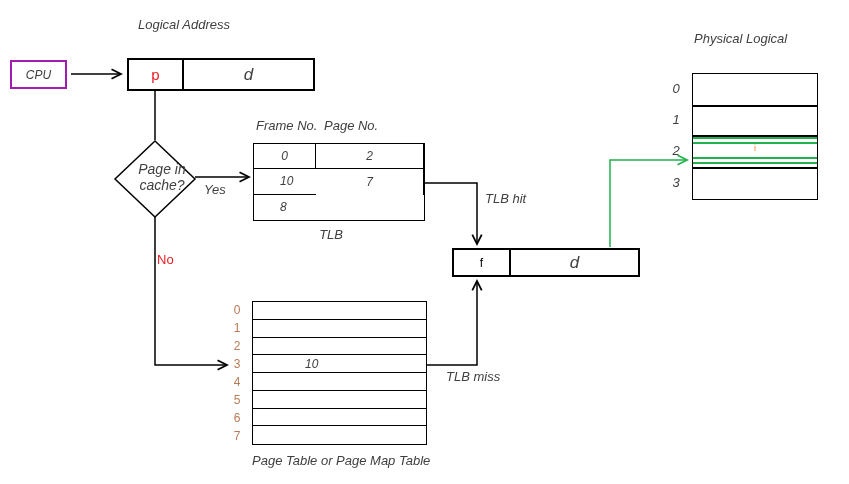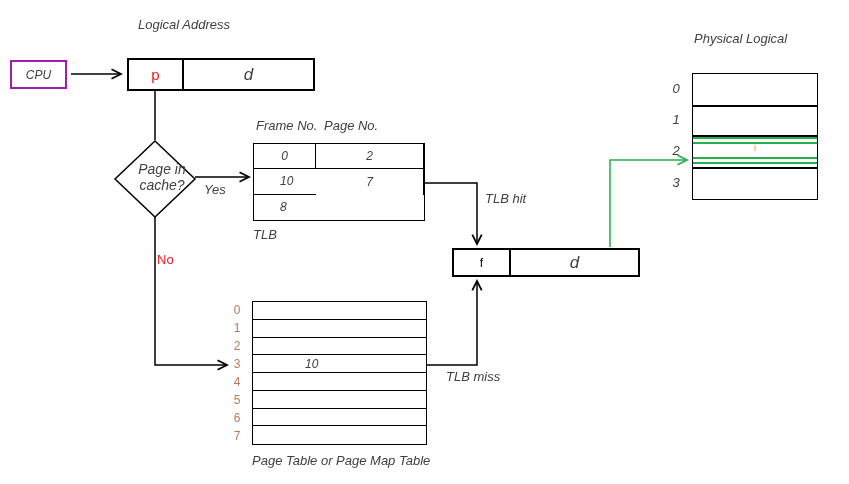--- a/index.html
+++ b/index.html
@@ -109,21 +109,21 @@
   <div class="abs lbl green" style="left:256px;top:118px;">Frame No.</div>
   <div class="abs lbl green" style="left:324px;top:118px;">Page No.</div>
 
   <div class="abs tlb-table">
     <div class="tcell green">0</div>
     <div class="tcell green">2</div>
     <div class="tcell frame green">10</div>
     <div class="tcell last green">7</div>
     <div class="tcell frame last green">8</div>
   </div>
-  <div class="abs lbl green" style="left:253px;top:227px;width:90px;text-align:left;">TLB</div>
+  <div class="abs lbl green" style="left:253px;top:227px;width:90px;text-align:right;">TLB</div>
 
   <div class="abs lbl green" style="left:485px;top:191px;">TLB hit</div>
   <div class="abs lbl green" style="left:446px;top:369px;">TLB miss</div>
 
   <div class="abs fd-box">
     <div class="cell-f">f</div>
     <div class="cell-d green">d</div>
   </div>
 
   <div class="abs pt-labels brown">

